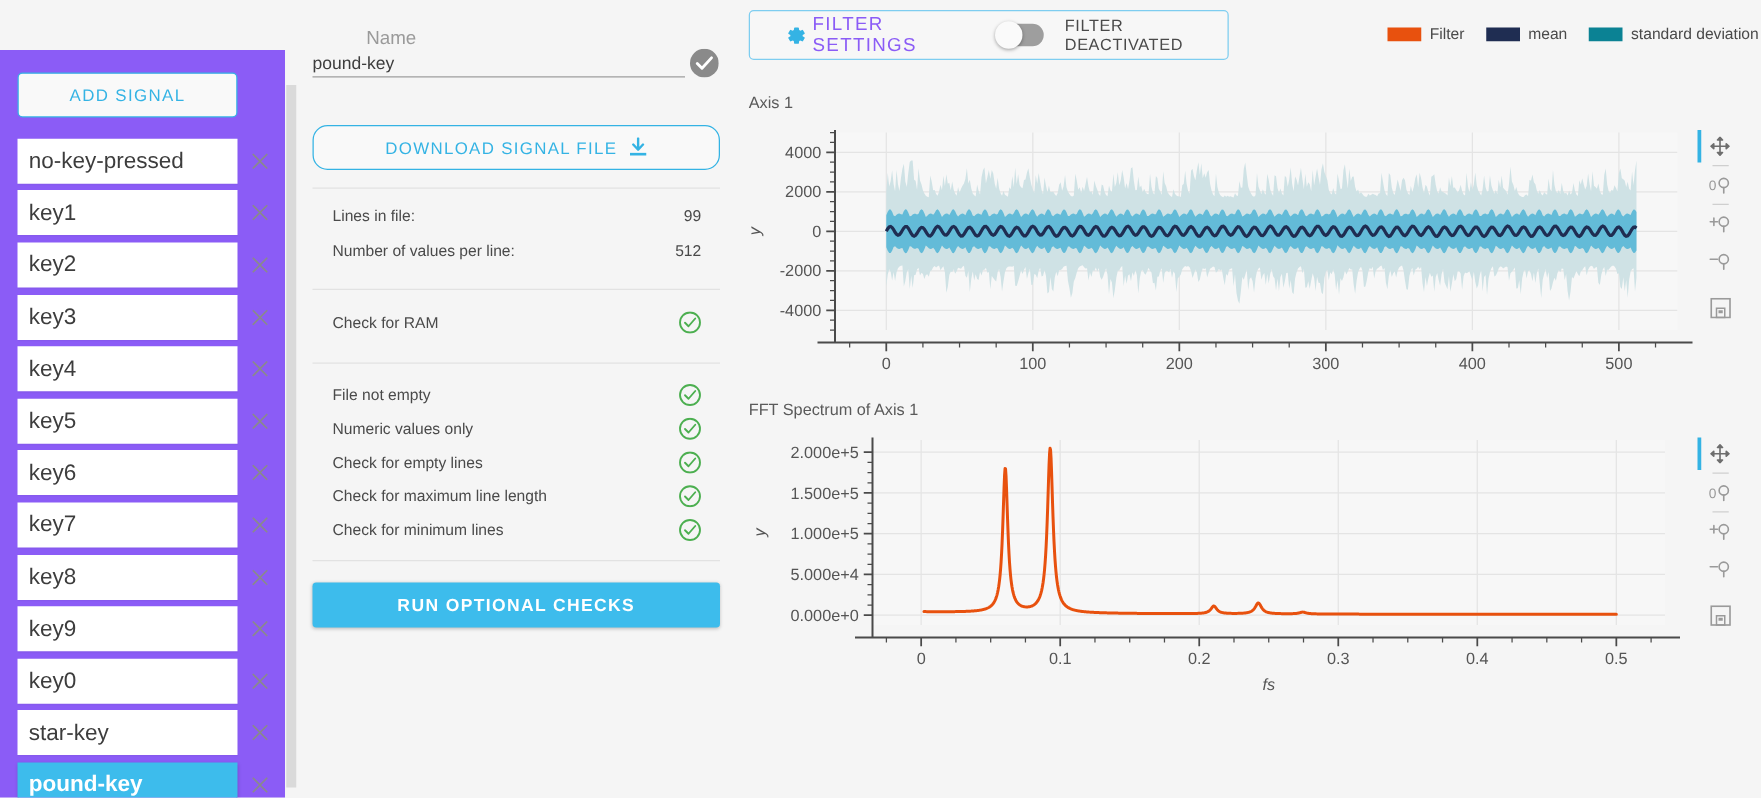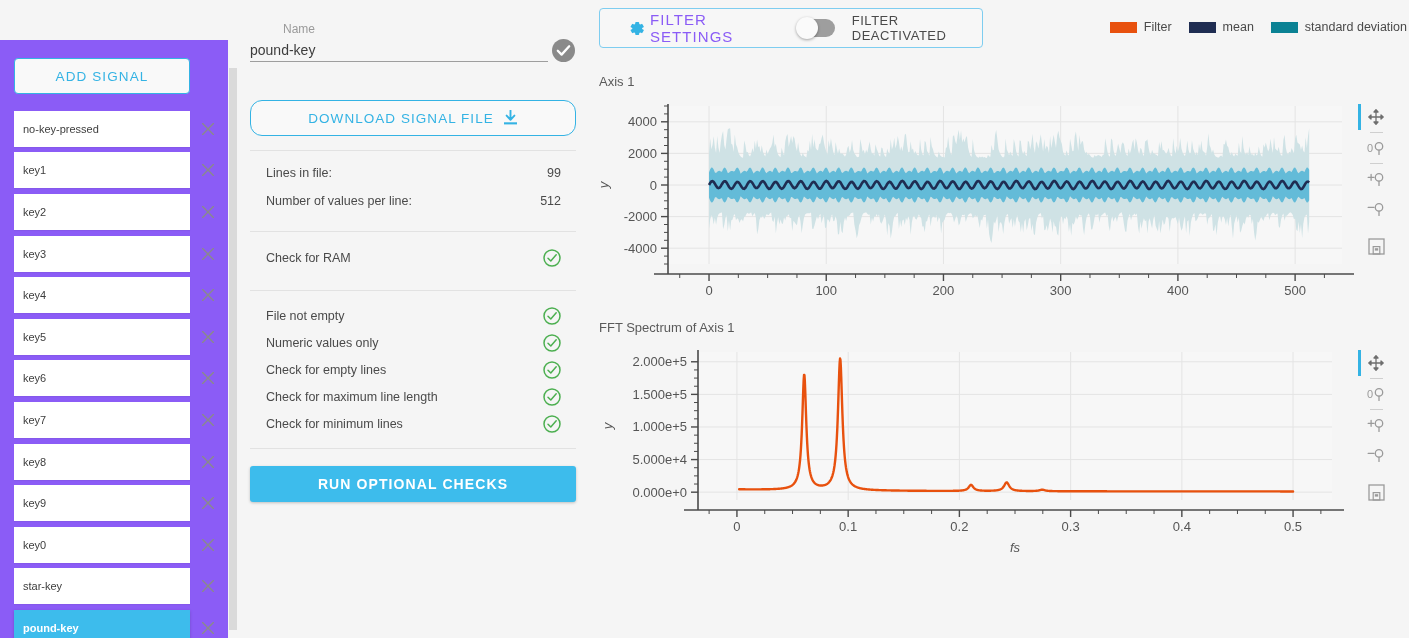--- a/index.html
+++ b/index.html
@@ -24,21 +24,21 @@
     display: flex; align-items: center; justify-content: center;
     cursor: pointer; font-weight: 400;
   }
   #signal-list { position: absolute; left: 0; top: 68px; width: 228px; }
   .signal-row {
     position: relative; height: 41.6px; display: flex; align-items: center;
   }
   .signal-chip {
     margin-left: 14px; width: 176px; height: 36px; background: #ffffff;
     display: flex; align-items: center; padding-left: 9px;
-    font-size: 11px; color: #3d3d3d; cursor: pointer;
+    font-size: 18px; color: #3d3d3d; cursor: pointer;
     box-shadow: 0 1px 1px rgba(0,0,0,0.045);
   }
   .signal-chip.selected {
     background: #3dbcec; color: #ffffff; font-weight: bold;
     box-shadow: 0 1px 3px rgba(0,0,0,0.18);
   }
   .signal-remove {
     position: absolute; left: 199px; top: 50%; transform: translateY(-50%);
     width: 18px; height: 18px; cursor: pointer;
   }
@@ -50,21 +50,21 @@
     background: #f5f5f5;
   }
   #sidebar-scroll-thumb {
     position: absolute; left: 229px; top: 68px; width: 8px; height: 562px;
     background: #dadada; border-radius: 0;
   }
 
   
   #middle { position: absolute; left: 238px; top: 0; width: 352px; height: 638px; }
   #name-label {
-    position: absolute; left: 6px; top: 22px; font-size: 12px; color: #9a9a9a; padding-left: 39px;
+    position: absolute; left: 16px; top: 22px; font-size: 15px; color: #9a9a9a; padding-left: 39px;
   }
   #name-input {
     position: absolute; left: 12px; top: 38px; width: 298px; height: 24px;
     border: none; border-bottom: 1px solid #9e9e9e; background: transparent;
     font-size: 14px; color: #3d3d3d; font-family: "Liberation Sans", sans-serif;
     outline: none; padding: 0;
   }
   #name-status-icon {
     position: absolute; left: 314px; top: 39px; width: 23px; height: 23px;
   }

